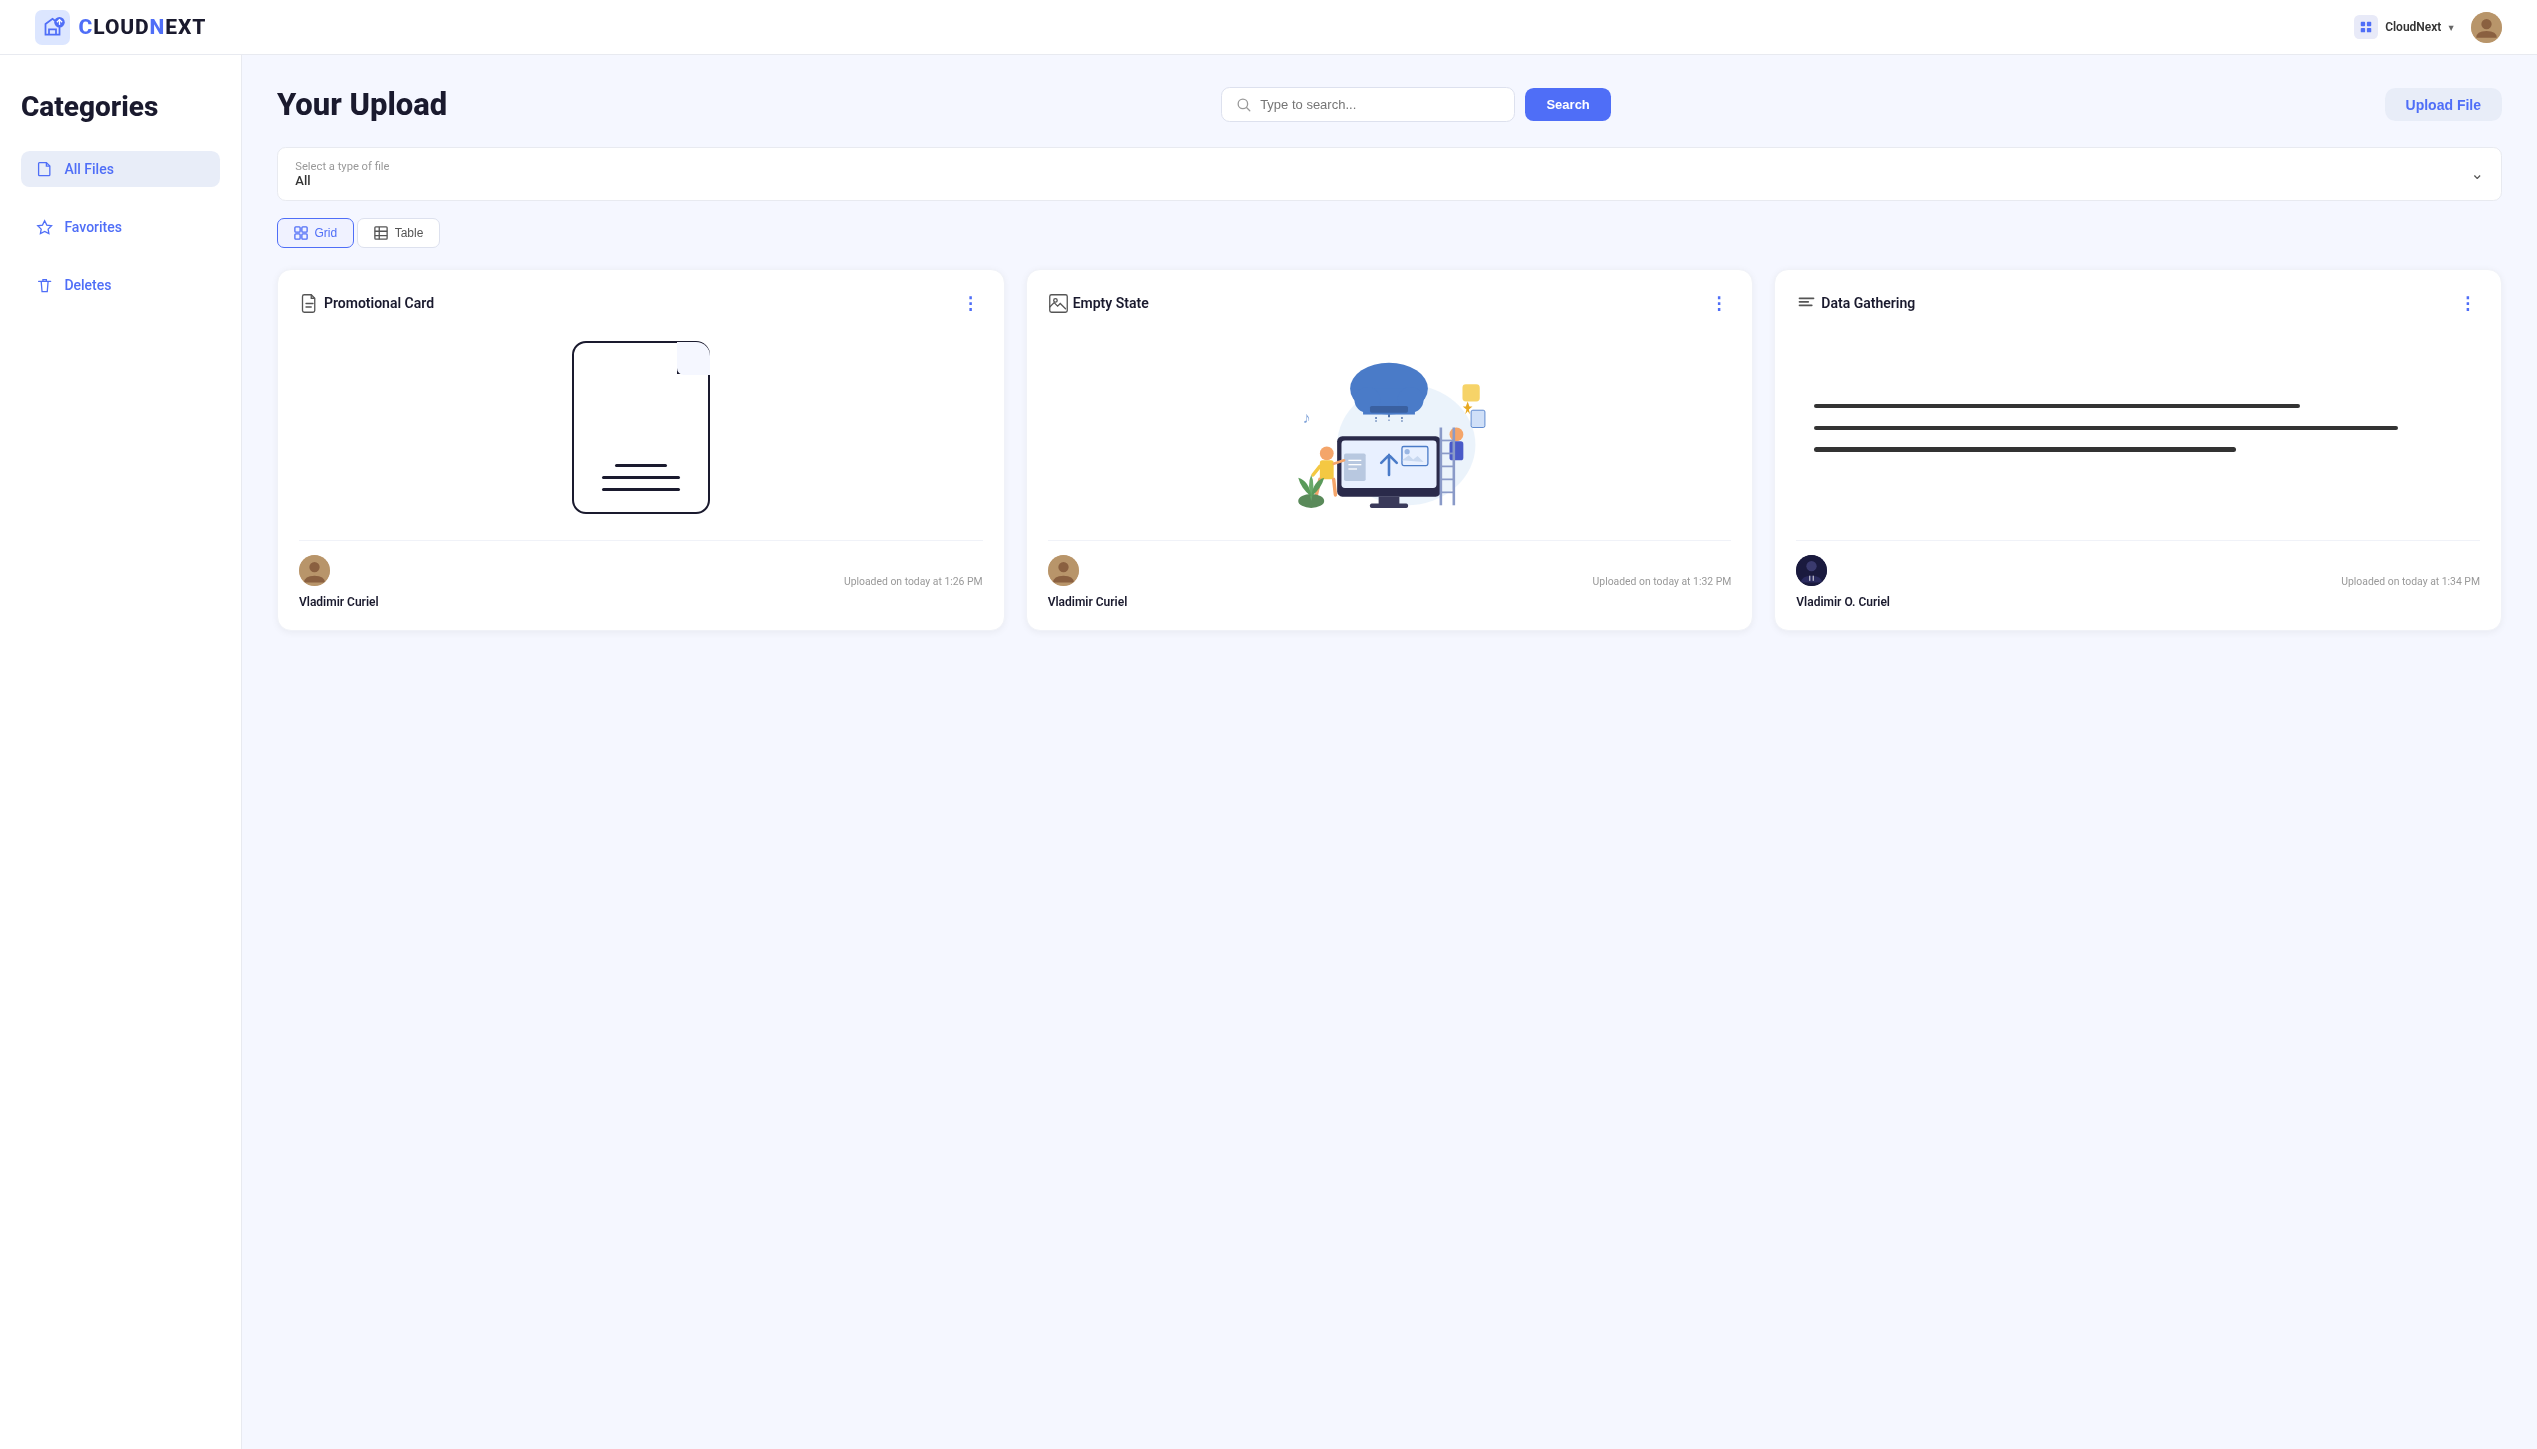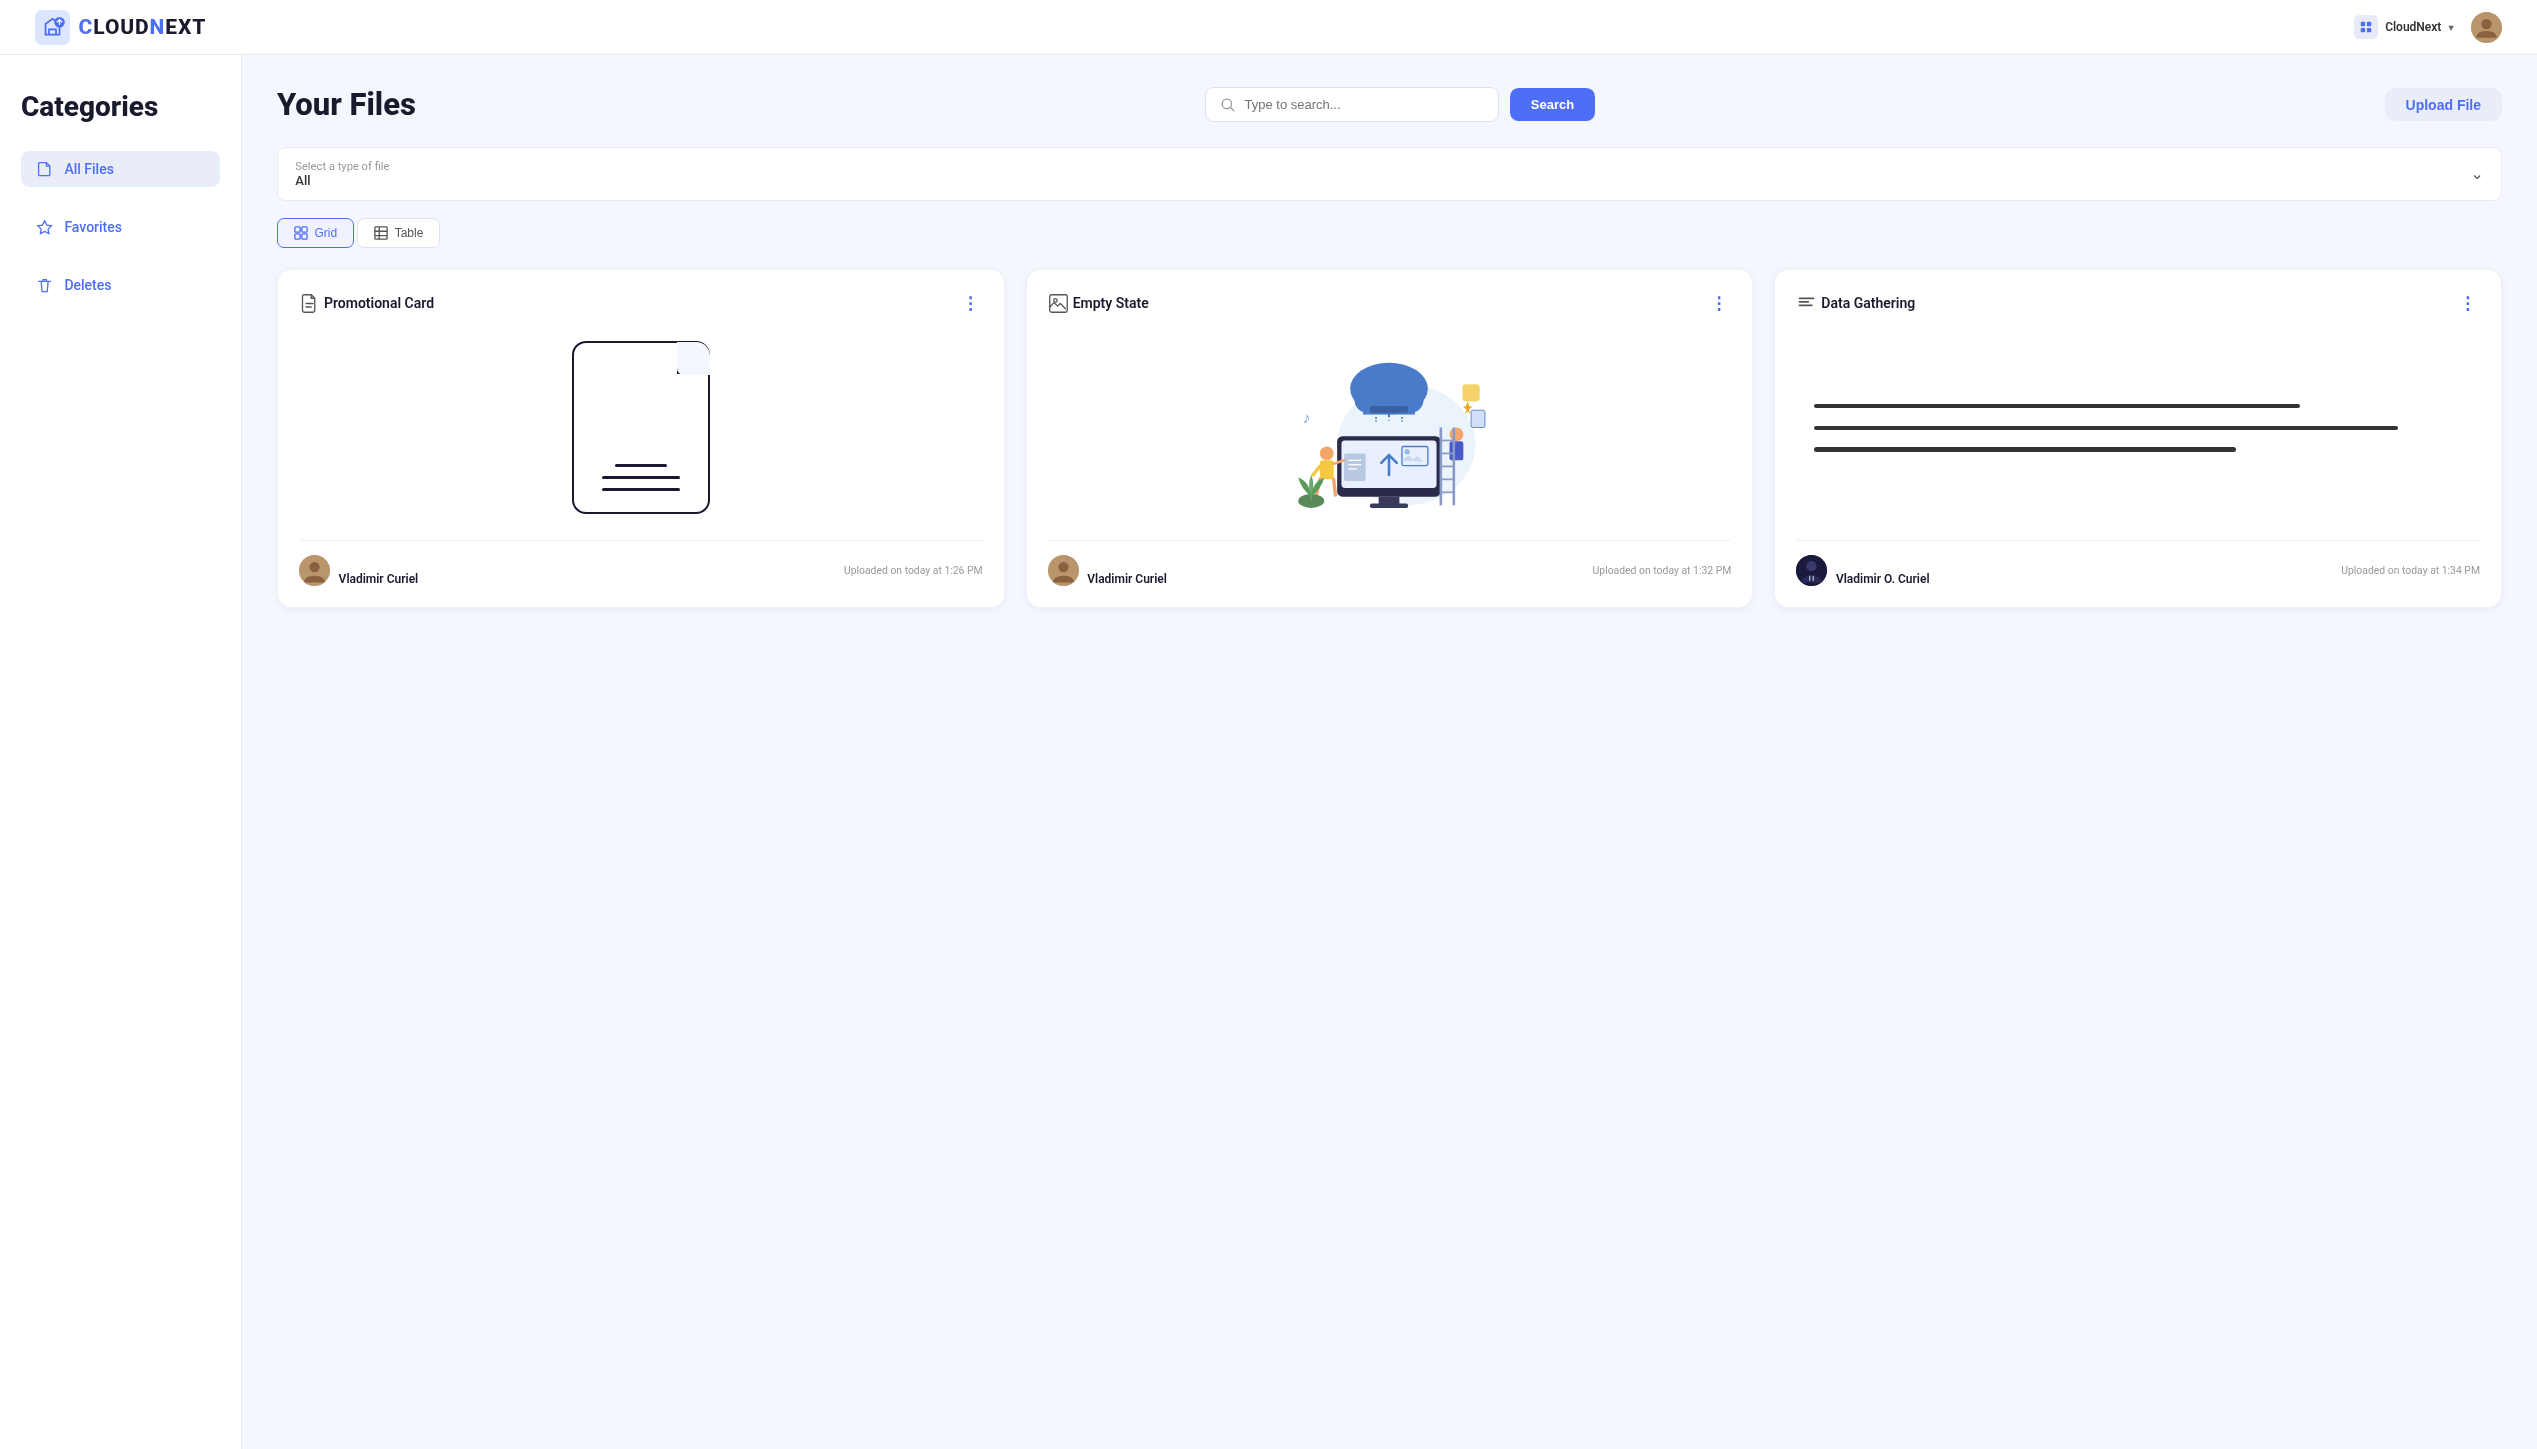--- a/index.html
+++ b/index.html
@@ -370,22 +370,23 @@
     
     .card-footer {
       display: flex;
       align-items: center;
       justify-content: space-between;
       padding-top: 14px;
       border-top: 0.9px solid #f0f2f8;
     }
     .user-info {
       display: flex;
-      align-items: flex-end;
+      align-items: flex-start;
       gap: 8.6px;
+      flex-direction: column;
     }
     .user-avatar {
       width: 31px;
       height: 31px;
       border-radius: 50%;
       overflow: hidden;
       background: #c8a882;
       display: flex;
       align-items: center;
       justify-content: center;
@@ -478,21 +479,21 @@
         </span>
         <span>Deletes</span>
       </div>
 
     </nav>
   </aside>
 
   <main class="main">
 
     <div class="main-header">
-      <h2 class="page-title">Your Files</h2>
+      <h2 class="page-title">Your Upload</h2>
       <div class="search-area">
         <div class="search-box">
           <svg class="search-icon-svg" width="15.5" height="15.5" viewBox="0 0 18 18" fill="none">
             <circle cx="8" cy="8" r="5.5" stroke="#999" stroke-width="1.5"></circle>
             <path d="M12.5 12.5L16 16" stroke="#999" stroke-width="1.5" stroke-linecap="round"></path>
           </svg>
           <input type="text" placeholder="Type to search..." style="">
         </div>
         <button class="search-btn">Search</button>
       </div>

